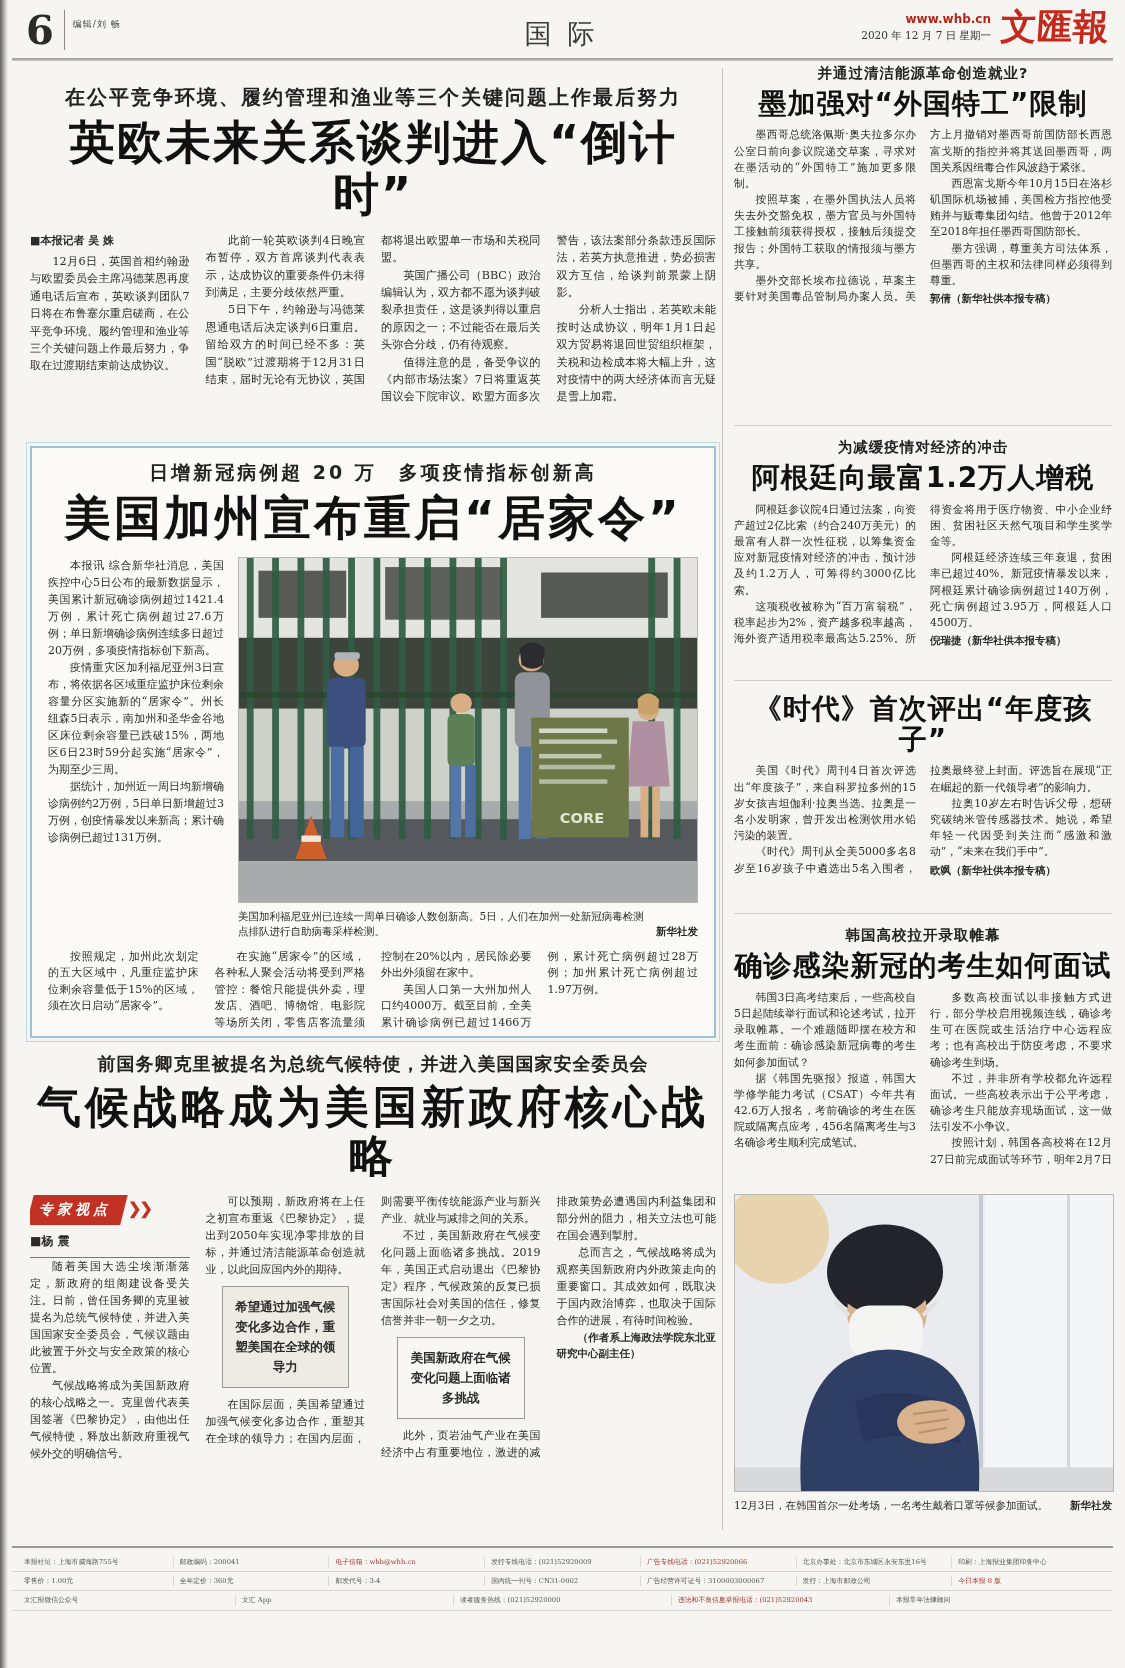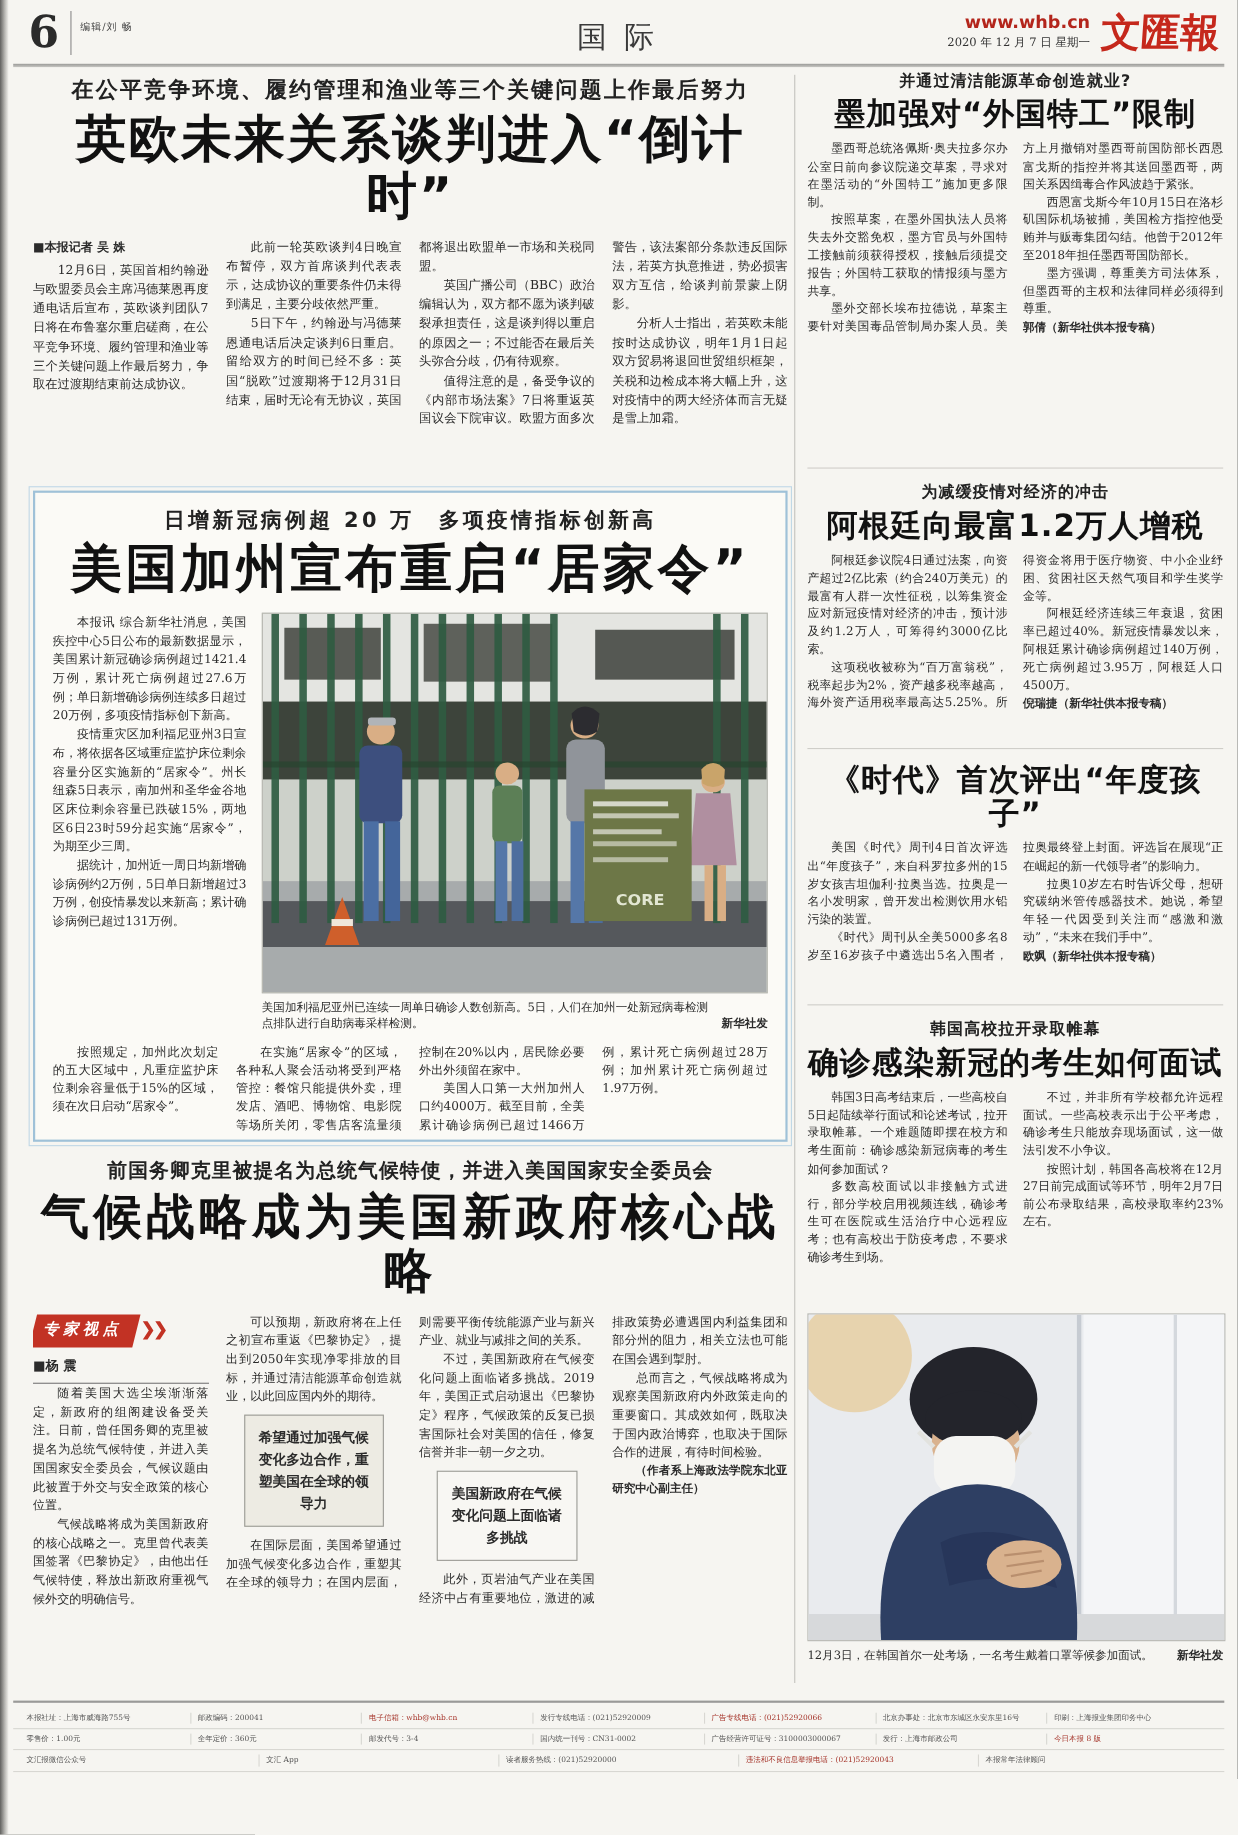--- a/index.html
+++ b/index.html
@@ -9,35 +9,35 @@
         background:linear-gradient(to right,#61615f,#b9b8b4 55%,rgba(185,184,180,0));}
   
   .hdr{position:absolute;left:26px;right:16px;top:8px;height:48px;}
   .hdr-left{position:absolute;left:0;top:2px;display:flex;align-items:flex-start;gap:8px;}
   .pagenum{font-size:40px;font-weight:bold;line-height:1;padding-right:10px;border-right:1px solid #8a8a8a;}
   .editor{font-size:9px;color:#444;margin-top:8px;letter-spacing:1px;}
   .section-title{position:absolute;left:0;right:0;top:8px;text-align:center;font-size:27px;
         letter-spacing:16px;color:#3a3a3a;font-family:"DejaVu Sans","Liberation Sans",sans-serif;}
   .hdr-right{position:absolute;right:0;top:0;display:flex;align-items:flex-end;gap:10px;}
   .hdr-right .meta{text-align:right;line-height:1.5;}
-  .site{font-size:16px;color:#b3251b;font-weight:bold;font-family:"DejaVu Sans",sans-serif;}
+  .site{font-size:12px;color:#b3251b;font-weight:bold;font-family:"DejaVu Sans",sans-serif;}
   .date{font-size:10.5px;color:#333;}
   .masthead{font-size:36px;font-weight:900;color:#c5281c;line-height:1;
         font-family:"DejaVu Serif",serif;transform:skewX(-4deg);}
   .hdr-rule{position:absolute;left:12px;right:12px;top:58px;height:3px;
         background:linear-gradient(#9a9a98,#c7c6c2);}
   .v-divider{position:absolute;left:722px;top:68px;width:1px;height:1462px;background:#c3c2be;}
   
   .kicker{ text-align:center;font-family:"DejaVu Sans","Liberation Sans",sans-serif;font-weight:bold;color:#222;}
   .headline{text-align:center;font-family:"DejaVu Sans","Liberation Sans",sans-serif;font-weight:900;color:#111;line-height:1.12;}
   .body-cols p{margin:0;text-indent:2em;text-align:justify;}
   .credit{text-indent:0 !important;text-align:right;font-weight:bold;}
   
   .story1{position:absolute;left:30px;top:64px;width:686px;height:376px;overflow:hidden;}
-  .story1 .kicker{font-size:20px;letter-spacing:2px;margin:4px 0 6px;}
+  .story1 .kicker{font-size:20px;letter-spacing:2px;margin:20px 0 6px;}
   .story1 .headline{font-size:46px;letter-spacing:2px;}
   .story1 .body-cols{margin-top:12px;column-count:4;column-gap:16px;font-size:11.2px;line-height:1.55;height:236px;overflow:hidden;}
   .byline{font-size:11px;font-weight:bold;text-indent:0 !important;margin-bottom:4px !important;}
   
   .boxed{position:absolute;left:30px;top:446px;width:686px;height:592px;box-sizing:border-box;
         background:#fbfaf6;border:2px solid #9fc1d8;outline:1px solid #c0d8e6;outline-offset:3px;
         padding:12px 16px;overflow:hidden;}
   .boxed .kicker{font-size:19px;letter-spacing:3px;}
   .boxed .headline{font-size:47px;letter-spacing:3px;margin:6px 0 12px;}
   .boxed-row{display:flex;gap:14px;height:382px;}
@@ -268,20 +268,21 @@
       </div>
     </div>
 
     <hr class="story-sep">
 
     <div class="rstory hD">
       <div class="kicker">韩国高校拉开录取帷幕</div>
       <div class="headline">确诊感染新冠的考生如何面试</div>
       <div class="body-cols">
         <p>韩国3日高考结束后，一些高校自5日起陆续举行面试和论述考试，拉开录取帷幕。一个难题随即摆在校方和考生面前：确诊感染新冠病毒的考生如何参加面试？</p>
+        <p>据《韩国先驱报》报道，韩国大学修学能力考试（CSAT）今年共有42.6万人报名，考前确诊的考生在医院或隔离点应考，456名隔离考生与3名确诊考生顺利完成笔试。</p>
         <p>多数高校面试以非接触方式进行，部分学校启用视频连线，确诊考生可在医院或生活治疗中心远程应考；也有高校出于防疫考虑，不要求确诊考生到场。</p>
         <p>不过，并非所有学校都允许远程面试。一些高校表示出于公平考虑，确诊考生只能放弃现场面试，这一做法引发不小争议。</p>
         <p>按照计划，韩国各高校将在12月27日前完成面试等环节，明年2月7日前公布录取结果，高校录取率约23%左右。</p>
 
       </div>
     </div>
 
     <div class="photo2-block">
       <svg class="photo2" viewBox="0 0 378 300" preserveAspectRatio="none">
         <rect x="0" y="0" width="378" height="300" fill="#e9ebee"></rect>

